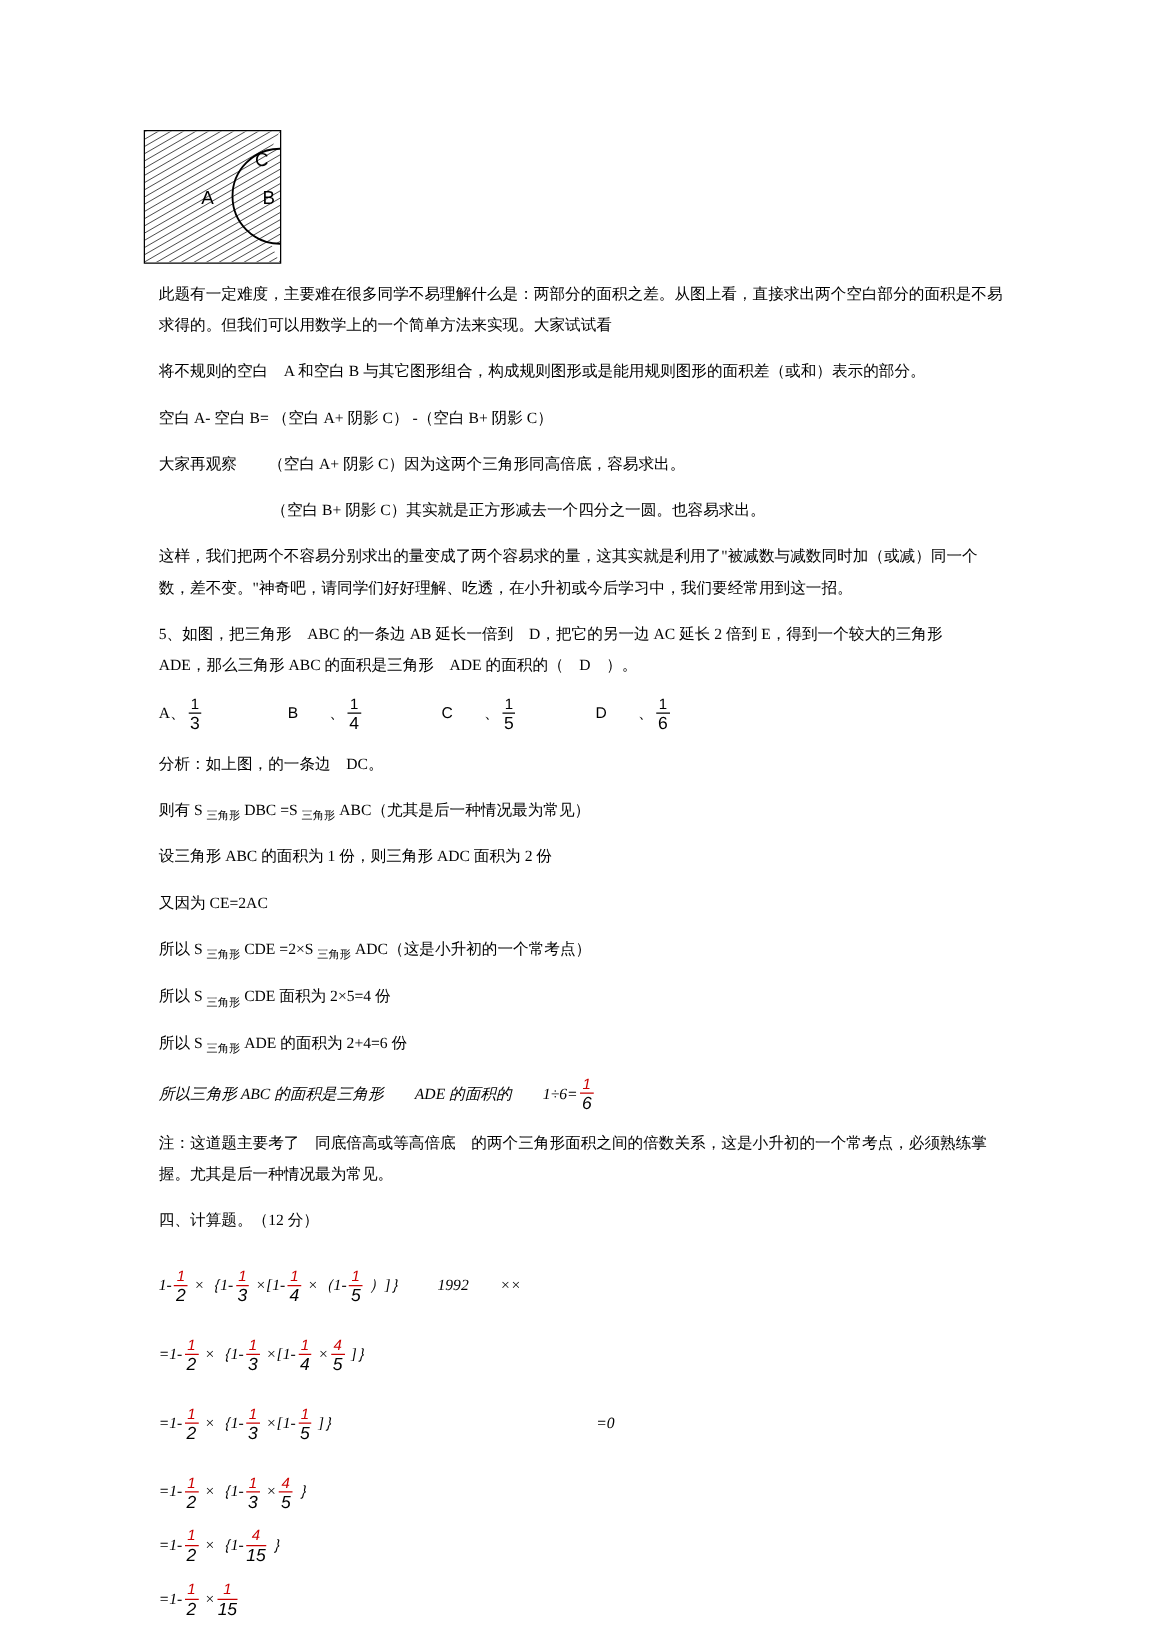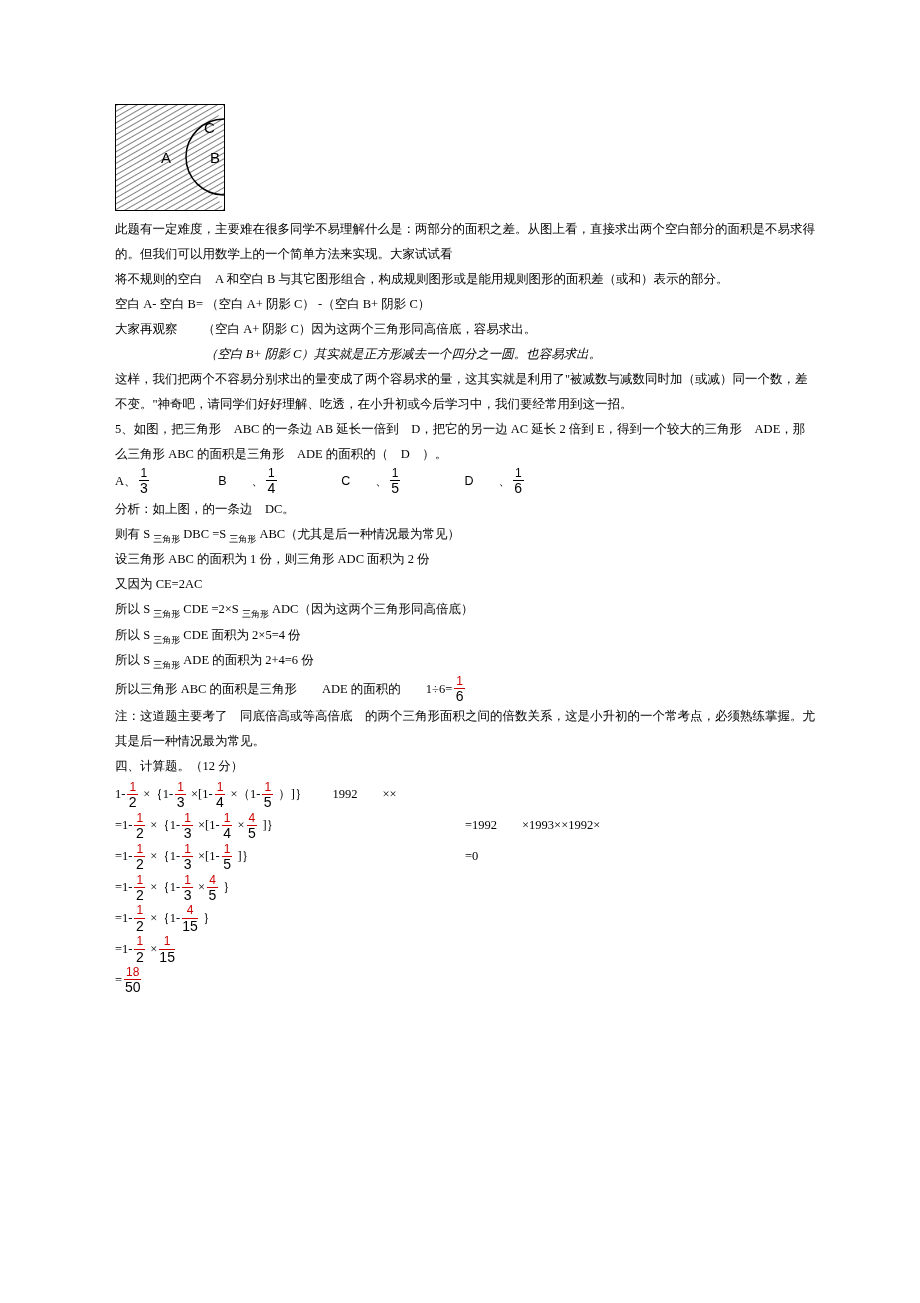--- a/index.html
+++ b/index.html
@@ -6,46 +6,46 @@
       font-family: "SimSun", "Microsoft YaHei", serif;
       font-size: 12.5px;
       line-height: 2.0;
       color: #000;
       background: #fff;
       width: 920px;
       margin: 0;
       padding: 100px 105px 40px 115px;
       box-sizing: border-box;
     }
-    p { margin: 0; }
+    p { margin: 12px; }
     .diagram {
       width: 108px;
       height: 105px;
       border: 1.5px solid #000;
       position: relative;
       overflow: hidden;
       margin: 4px 0 6px 0;
     }
     .frac {
       display: inline-block;
       vertical-align: middle;
       text-align: center;
       font-family: Arial, sans-serif;
       line-height: 1.1;
       margin: 0 2px;
     }
     .frac .num { display:block; font-size:12px; color:#c00; border-bottom:1px solid #c00; padding:0 2px; }
     .frac .den { display:block; font-size:14px; }
     .frac.bk .num { color:#000; border-bottom-color:#000; }
     .tiny { font-size: 9px; vertical-align: sub; }
-    .calc { line-height: 2.4; }
+    .calc { line-height: 2.4; font-style: italic; }
     .row { display:flex; }
     .col { flex:1; }
     .latin { font-family: Arial, sans-serif; }
-    .indent2 { padding-left: 90px; font-style: italic; }
+    .indent2 { padding-left: 90px; }
     .opt { display:inline-block; }
   </style>
 </head>
 <body>
 
 <div class="diagram">
   <svg viewBox="0 0 108 105" width="108" height="105">
     <defs>
       <pattern id="h1" patternUnits="userSpaceOnUse" width="5" height="5" patternTransform="rotate(60)">
         <line x1="0" y1="0" x2="0" y2="5" stroke="#000" stroke-width="1"></line>
@@ -81,21 +81,21 @@
   <span class="opt" style="width:100px;"><span>A、</span><span class="frac bk"><span class="num">1</span><span class="den">3</span></span></span>
   <span class="opt" style="width:120px;"><span class="latin">B</span>　　<span>、</span><span class="frac bk"><span class="num">1</span><span class="den">4</span></span></span>
   <span class="opt" style="width:120px;"><span class="latin">C</span>　　<span>、</span><span class="frac bk"><span class="num">1</span><span class="den">5</span></span></span>
   <span class="opt" style="width:120px;"><span class="latin">D</span>　　<span>、</span><span class="frac bk"><span class="num">1</span><span class="den">6</span></span></span>
 </p>
 
 <p>分析：如上图，的一条边　DC。</p>
 <p><span>则有 S </span><span class="tiny">三角形</span><span> DBC =S </span><span class="tiny">三角形</span><span> ABC（尤其是后一种情况最为常见）</span></p>
 <p>设三角形 ABC 的面积为 1 份，则三角形 ADC 面积为 2 份</p>
 <p>又因为 CE=2AC</p>
-<p><span>所以 S </span><span class="tiny">三角形</span><span> CDE =2×S </span><span class="tiny">三角形</span><span> ADC（因为这两个三角形同高倍底）</span></p>
+<p><span>所以 S </span><span class="tiny">三角形</span><span> CDE =2×S </span><span class="tiny">三角形</span><span> ADC（这是小升初的一个常考点）</span></p>
 <p><span>所以 S </span><span class="tiny">三角形</span><span> CDE 面积为 2×5=4 份</span></p>
 <p><span>所以 S </span><span class="tiny">三角形</span><span> ADE 的面积为 2+4=6 份</span></p>
 <p class="calc"><span>所以三角形 ABC 的面积是三角形　　ADE 的面积的　　1÷6=</span><span class="frac"><span class="num">1</span><span class="den">6</span></span></p>
 
 <p>注：这道题主要考了　同底倍高或等高倍底　的两个三角形面积之间的倍数关系，这是小升初的一个常考点，必须熟练掌握。尤其是后一种情况最为常见。</p>
 <p>四、计算题。（12 分）</p>
 
 <div class="calc">
   <div class="row">
     <div class="col">
@@ -112,23 +112,20 @@
   <div class="row">
     <div class="col">
       <p>
         <span>=1-</span><span class="frac"><span class="num">1</span><span class="den">2</span></span>
         <span>×｛1-</span><span class="frac"><span class="num">1</span><span class="den">3</span></span>
         <span>×[1-</span><span class="frac"><span class="num">1</span><span class="den">4</span></span>
         <span>×</span><span class="frac"><span class="num">4</span><span class="den">5</span></span>
         <span>]｝</span>
       </p>
     </div>
-    <div class="col">
-        <p>=1992　　×1993××1992×</p>
-      </div>
   </div>
 
   <div class="row">
     <div class="col">
       <p>
         <span>=1-</span><span class="frac"><span class="num">1</span><span class="den">2</span></span>
         <span>×｛1-</span><span class="frac"><span class="num">1</span><span class="den">3</span></span>
         <span>×[1-</span><span class="frac"><span class="num">1</span><span class="den">5</span></span>
         <span>]｝</span>
       </p>

